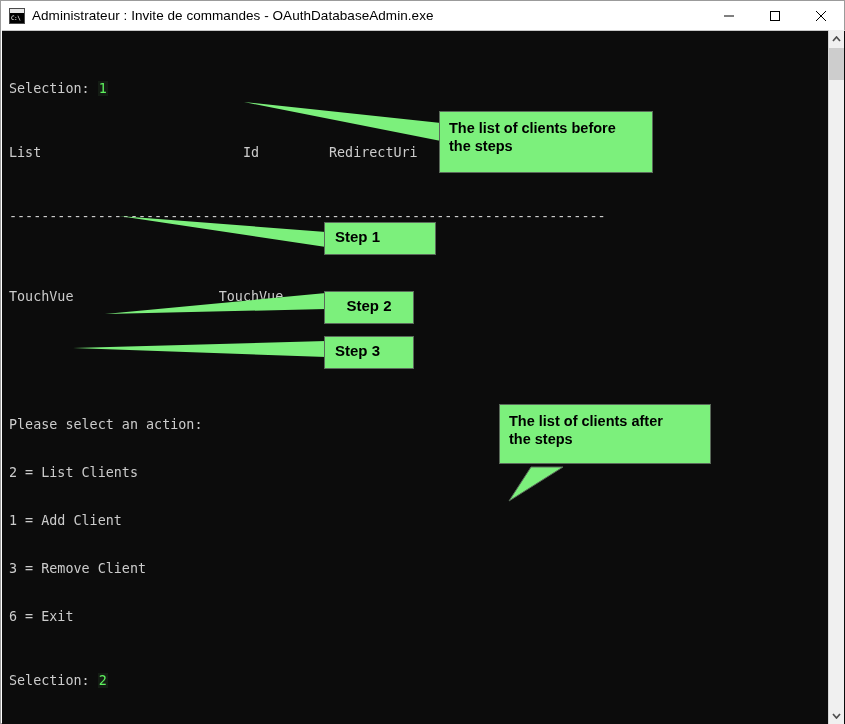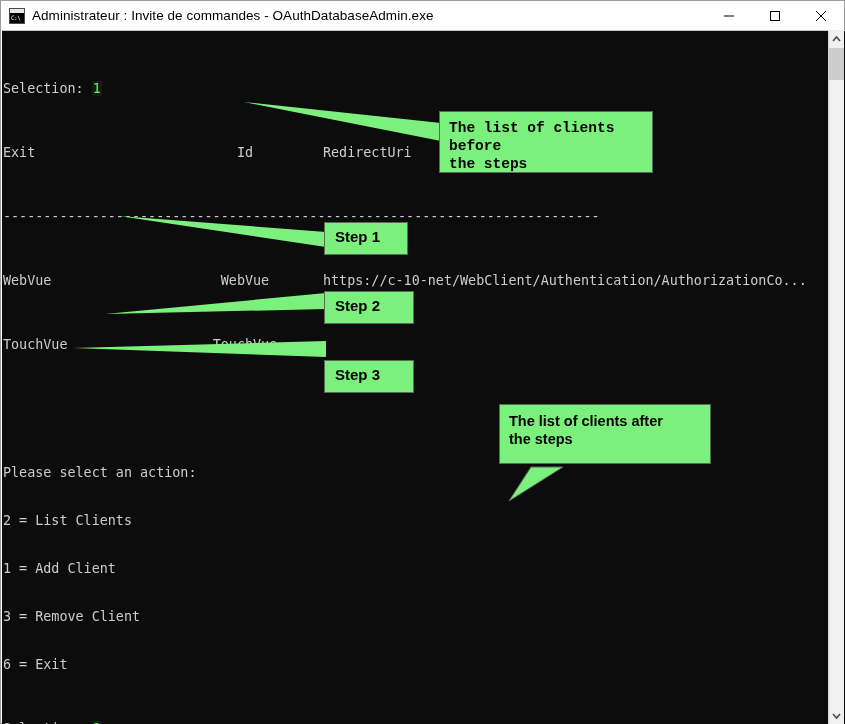--- a/index.html
+++ b/index.html
@@ -51,21 +51,21 @@
     box-sizing:border-box;
     overflow:hidden;
   }
   #console{
     position:absolute;left:0;top:0;width:828px;height:693px;
     background:#0c0c0c;
     font-family:"DejaVu Sans Mono", monospace;
     font-size:13.4px;
     line-height:16px;
     color:#cccccc;
-    padding:2px 0 0 1px;
+    padding:2px 0 0 7px;
     box-sizing:border-box;
     white-space:pre;
     overflow:hidden;
   }
   .line{height:16px;white-space:pre;}
   .col-name{display:inline-block;width:164px;}
   .col-id{display:inline-block;width:156px;text-align:center;}
   .inputhl{
     background:#141c14;color:#5ef25e;
     padding:0 1px;
@@ -130,25 +130,24 @@
           </svg>
       </div>
     </div>
   </div>
 
   <div id="console-frame">
     <div id="console">
 
       <div class="line"><span>Selection: </span><span class="inputhl">1</span></div>
 
-      <div class="line"><span class="col-name">Exit</span><span class="col-id">Id</span><span>RedirectUri</span></div>
+      <div class="line"><span class="col-name">List</span><span class="col-id">Id</span><span>RedirectUri</span></div>
 
       <div class="line">--------------------------------------------------------------------------</div>
 
-      <div class="line"><span class="col-name">WebVue</span><span class="col-id">WebVue</span><span>https://c-10-net/WebClient/Authentication/AuthorizationCo...</span></div>
 
       <div class="line"><span class="col-name">TouchVue</span><span class="col-id">TouchVue</span><span></span></div>
 
       <div class="line">&nbsp;</div>
 
       <div class="line">Please select an action:</div>
       <div class="line">2 = List Clients</div>
       <div class="line">1 = Add Client</div>
       <div class="line">3 = Remove Client</div>
       <div class="line">6 = Exit</div>
@@ -219,34 +218,34 @@
 
   <div id="overlay">
     <svg width="845" height="724" style="position:absolute;left:0;top:0;">
       <polygon points="243,101 440,122 440,140" fill="#7cf07c"></polygon>
       <polygon points="118,215 325,231 325,246" fill="#7cf07c"></polygon>
       <polygon points="104,313 325,292 325,308" fill="#7cf07c"></polygon>
       <polygon points="72,347 325,340 325,356" fill="#7cf07c"></polygon>
       <polygon points="508,500 530,466 562,466" fill="#7cf07c" stroke="#5a6a5a" stroke-width="1"></polygon>
     </svg>
 
-    <div class="callout" style="left:438px;top:110px;width:214px;height:62px;font-family:Liberation Mono, monospace;">
+    <div class="callout" style="left:438px;top:110px;width:214px;height:62px;">
       <div>The list of clients before</div>
       <div>the steps</div>
     </div>
 
-    <div class="callout small" style="left:323px;top:221px;width:84px;height:33px;">
+    <div class="callout small" style="left:323px;top:221px;width:112px;height:33px;">
       <div>Step 1</div>
     </div>
 
-    <div class="callout small" style="left:323px;top:290px;width:90px;height:33px;">
+    <div class="callout small" style="left:323px;top:290px;width:90px;height:33px;text-align:center;">
       <div>Step 2</div>
     </div>
 
-    <div class="callout small" style="left:323px;top:335px;width:90px;height:33px;margin-top:24px;">
+    <div class="callout small" style="left:323px;top:335px;width:90px;height:33px;">
       <div>Step 3</div>
     </div>
 
     <div class="callout" style="left:498px;top:403px;width:212px;height:60px;">
       <div>The list of clients after</div>
       <div>the steps</div>
     </div>
   </div>
 
 </div>

